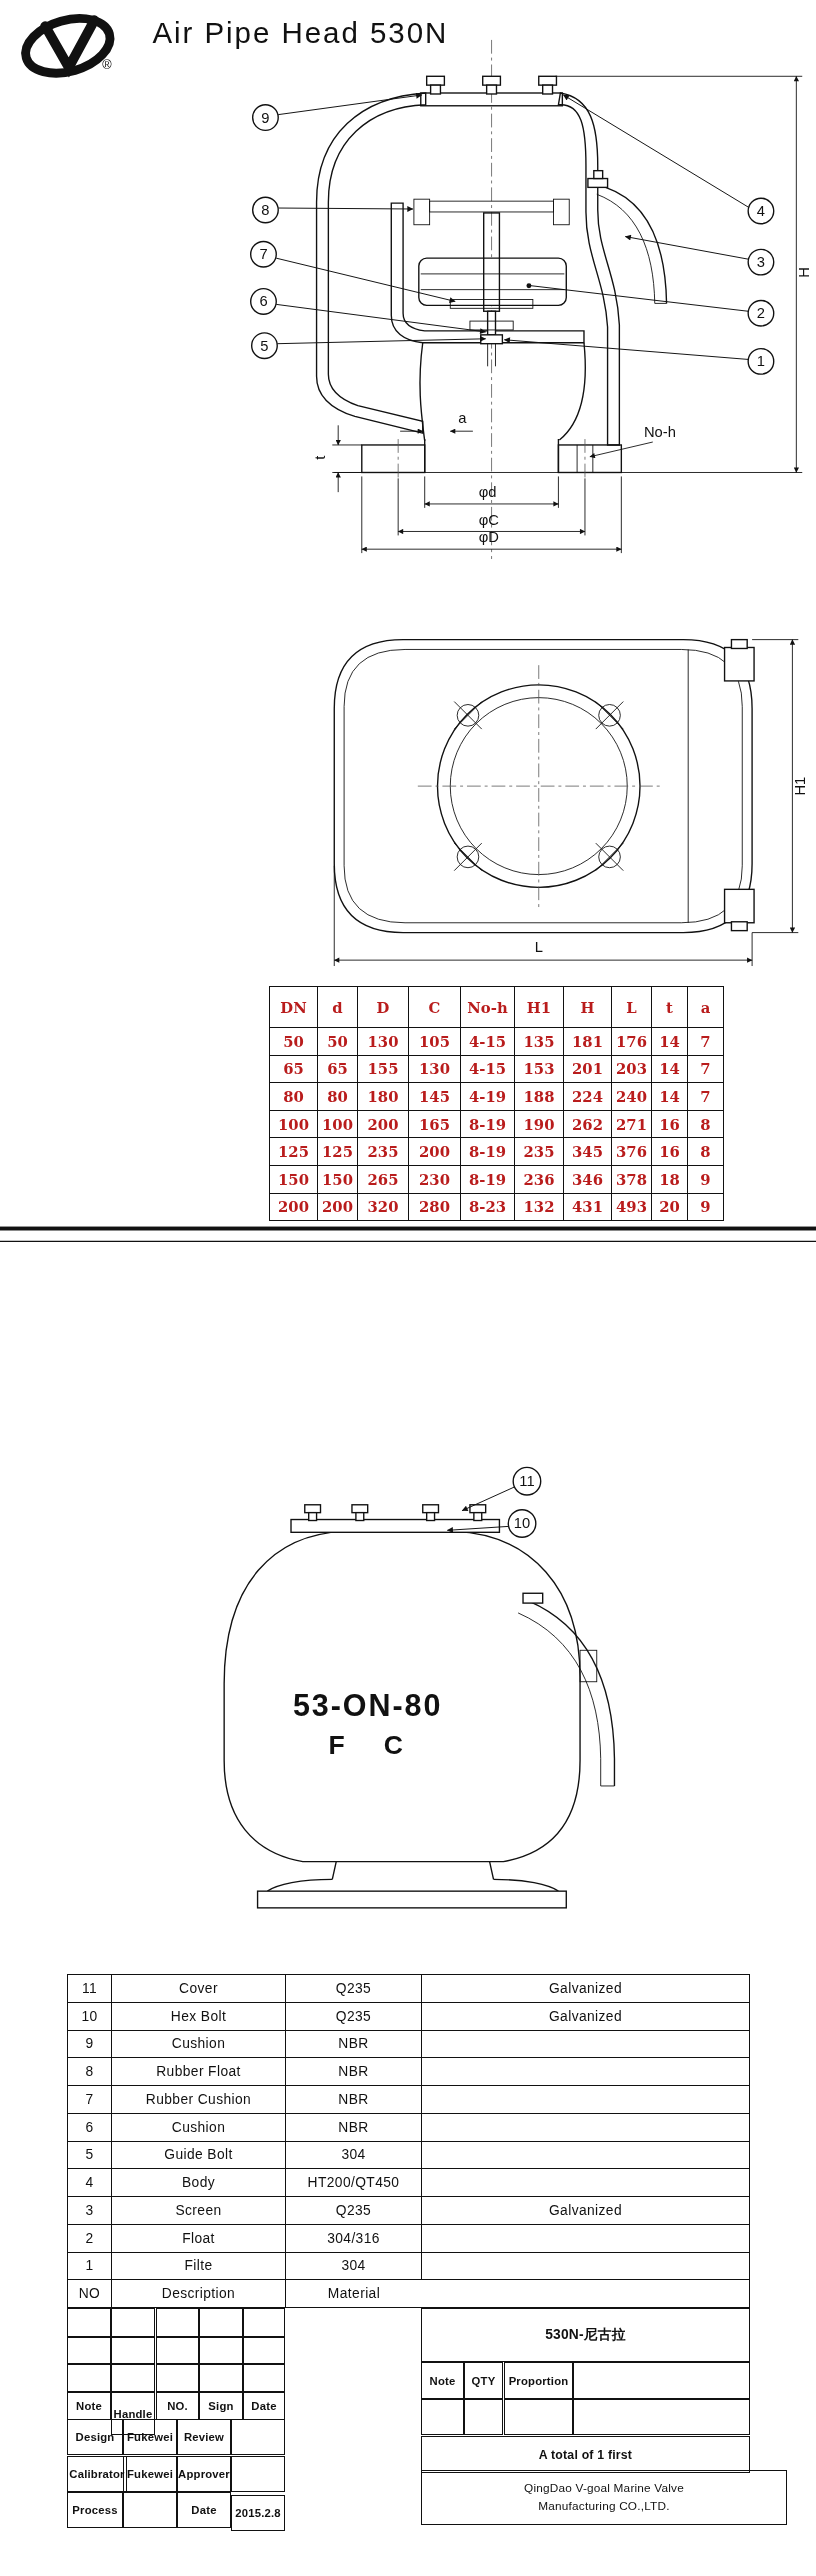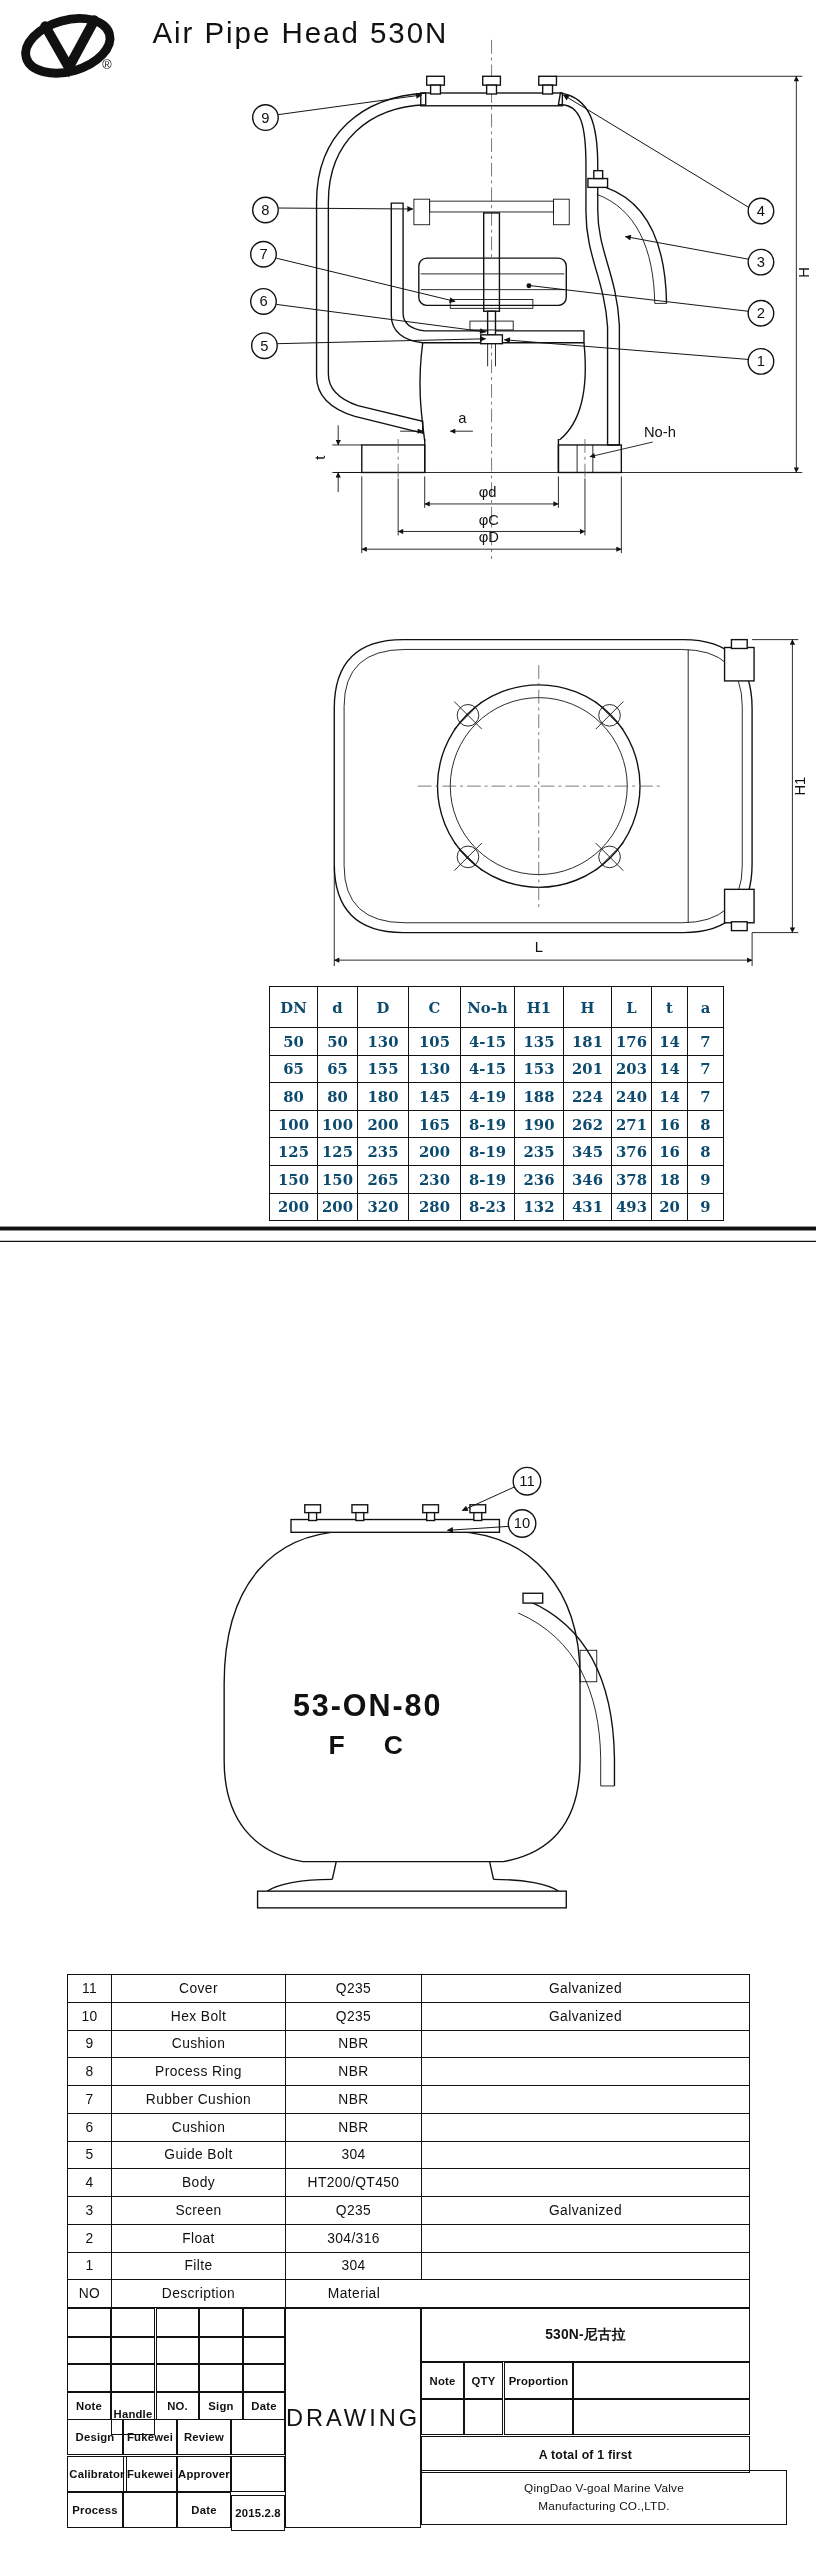--- a/index.html
+++ b/index.html
@@ -13,21 +13,21 @@
   .cl{stroke:#555;stroke-width:0.8;fill:none;stroke-dasharray:14 4 3 4}
   .lead{stroke:#111;stroke-width:1;fill:none}
   .dim{stroke:#111;stroke-width:0.9;fill:none}
   .cad{font-family:"Liberation Sans",sans-serif;font-size:15px;fill:#111}
   .cadb{font-family:"Liberation Sans",sans-serif;font-weight:bold;fill:#111}
   .ttl{font-family:"Liberation Sans",sans-serif;font-size:30px;letter-spacing:2px;fill:#111}
   .mid{text-anchor:middle;dominant-baseline:central}
   
   #dims{position:absolute;left:269px;top:986px;border-collapse:collapse;
         font-family:"DejaVu Serif",serif;font-weight:bold;font-size:14.8px;
-        text-align:center;color:#0c4a6e;table-layout:fixed}
+        text-align:center;color:#b91c1c;table-layout:fixed}
   #dims th,#dims td{border:1.5px solid #111;padding:0;overflow:hidden}
   #dims th{height:40px;font-size:14.8px}
   #dims td{height:26.6px}
   
   #parts{position:absolute;left:67px;top:1974px;width:683px;height:334px;
          border:1.6px solid #111;display:flex;flex-direction:column;
          font-size:13.8px;letter-spacing:0.4px;box-sizing:border-box}
   .prow{flex:1;display:flex}
   .prow:not(:last-child){border-bottom:1.1px solid #111}
   .pc{display:flex;align-items:center;justify-content:center;box-sizing:border-box}
@@ -377,21 +377,21 @@
         <div class="pc pc3">Galvanized</div>
       </div>
       <div class="prow">
         <div class="pc pc0">9</div>
         <div class="pc pc1">Cushion</div>
         <div class="pc pc2">NBR</div>
         <div class="pc pc3"></div>
       </div>
       <div class="prow">
         <div class="pc pc0">8</div>
-        <div class="pc pc1">Process Ring</div>
+        <div class="pc pc1">Rubber Float</div>
         <div class="pc pc2">NBR</div>
         <div class="pc pc3"></div>
       </div>
       <div class="prow">
         <div class="pc pc0">7</div>
         <div class="pc pc1">Rubber Cushion</div>
         <div class="pc pc2">NBR</div>
         <div class="pc pc3"></div>
       </div>
       <div class="prow">
@@ -469,21 +469,20 @@
   <div class="tc" style="left:0;top:148px;width:60px;height:36px">Calibrator</div>
   <div class="tc" style="left:56px;top:148px;width:54px;height:36px">Fukewei</div>
   <div class="tc" style="left:110px;top:148px;width:54px;height:36px">Approver</div>
   <div class="tc" style="left:164px;top:148px;width:54px;height:36px"></div>
 
   <div class="tc" style="left:0;top:184px;width:56px;height:36px">Process</div>
   <div class="tc" style="left:56px;top:184px;width:54px;height:36px"></div>
   <div class="tc" style="left:110px;top:184px;width:54px;height:36px">Date</div>
   <div class="tc" style="left:164px;top:187px;width:54px;height:36px">2015.2.8</div>
 
-  <div class="tc drawing-cell" style="left:218px;top:0;width:136px;height:220px">DRAWING</div>
 
   <div class="tc cnmodel" style="left:354px;top:0;width:329px;height:54px">530N-尼古拉</div>
   <div class="tc" style="left:354px;top:54px;width:43px;height:37px">Note</div>
   <div class="tc" style="left:397px;top:54px;width:39px;height:37px">QTY</div>
   <div class="tc" style="left:437px;top:54px;width:69px;height:37px">Proportion</div>
   <div class="tc" style="left:506px;top:54px;width:177px;height:37px"></div>
   <div class="tc" style="left:354px;top:91px;width:43px;height:36px"></div>
   <div class="tc" style="left:397px;top:91px;width:39px;height:36px"></div>
   <div class="tc" style="left:437px;top:91px;width:69px;height:36px"></div>
   <div class="tc" style="left:506px;top:91px;width:177px;height:36px"></div>

